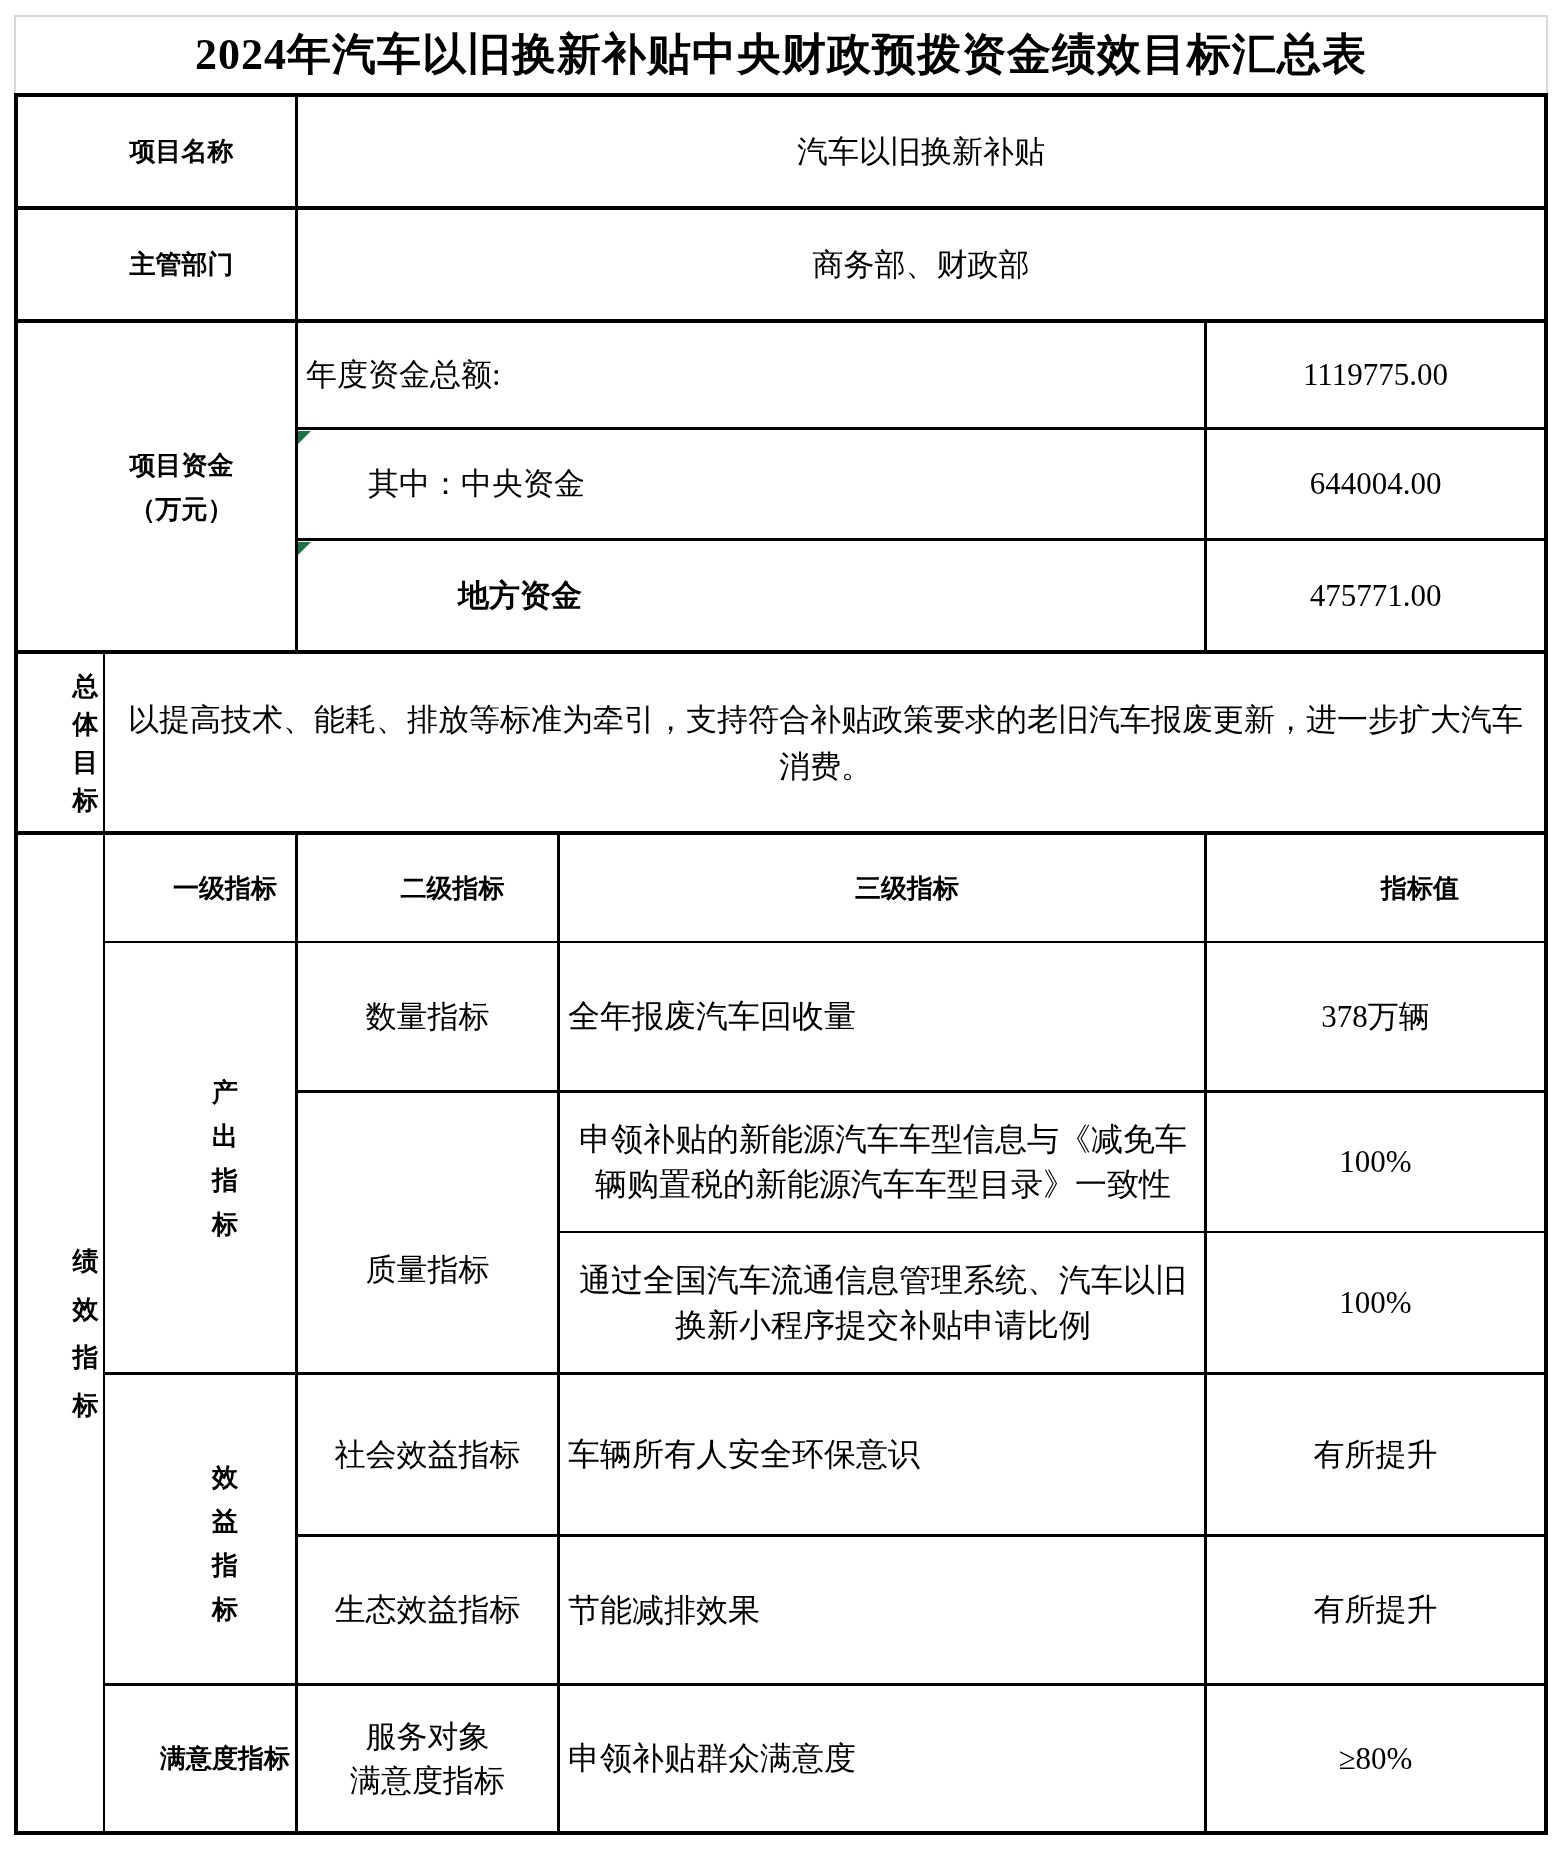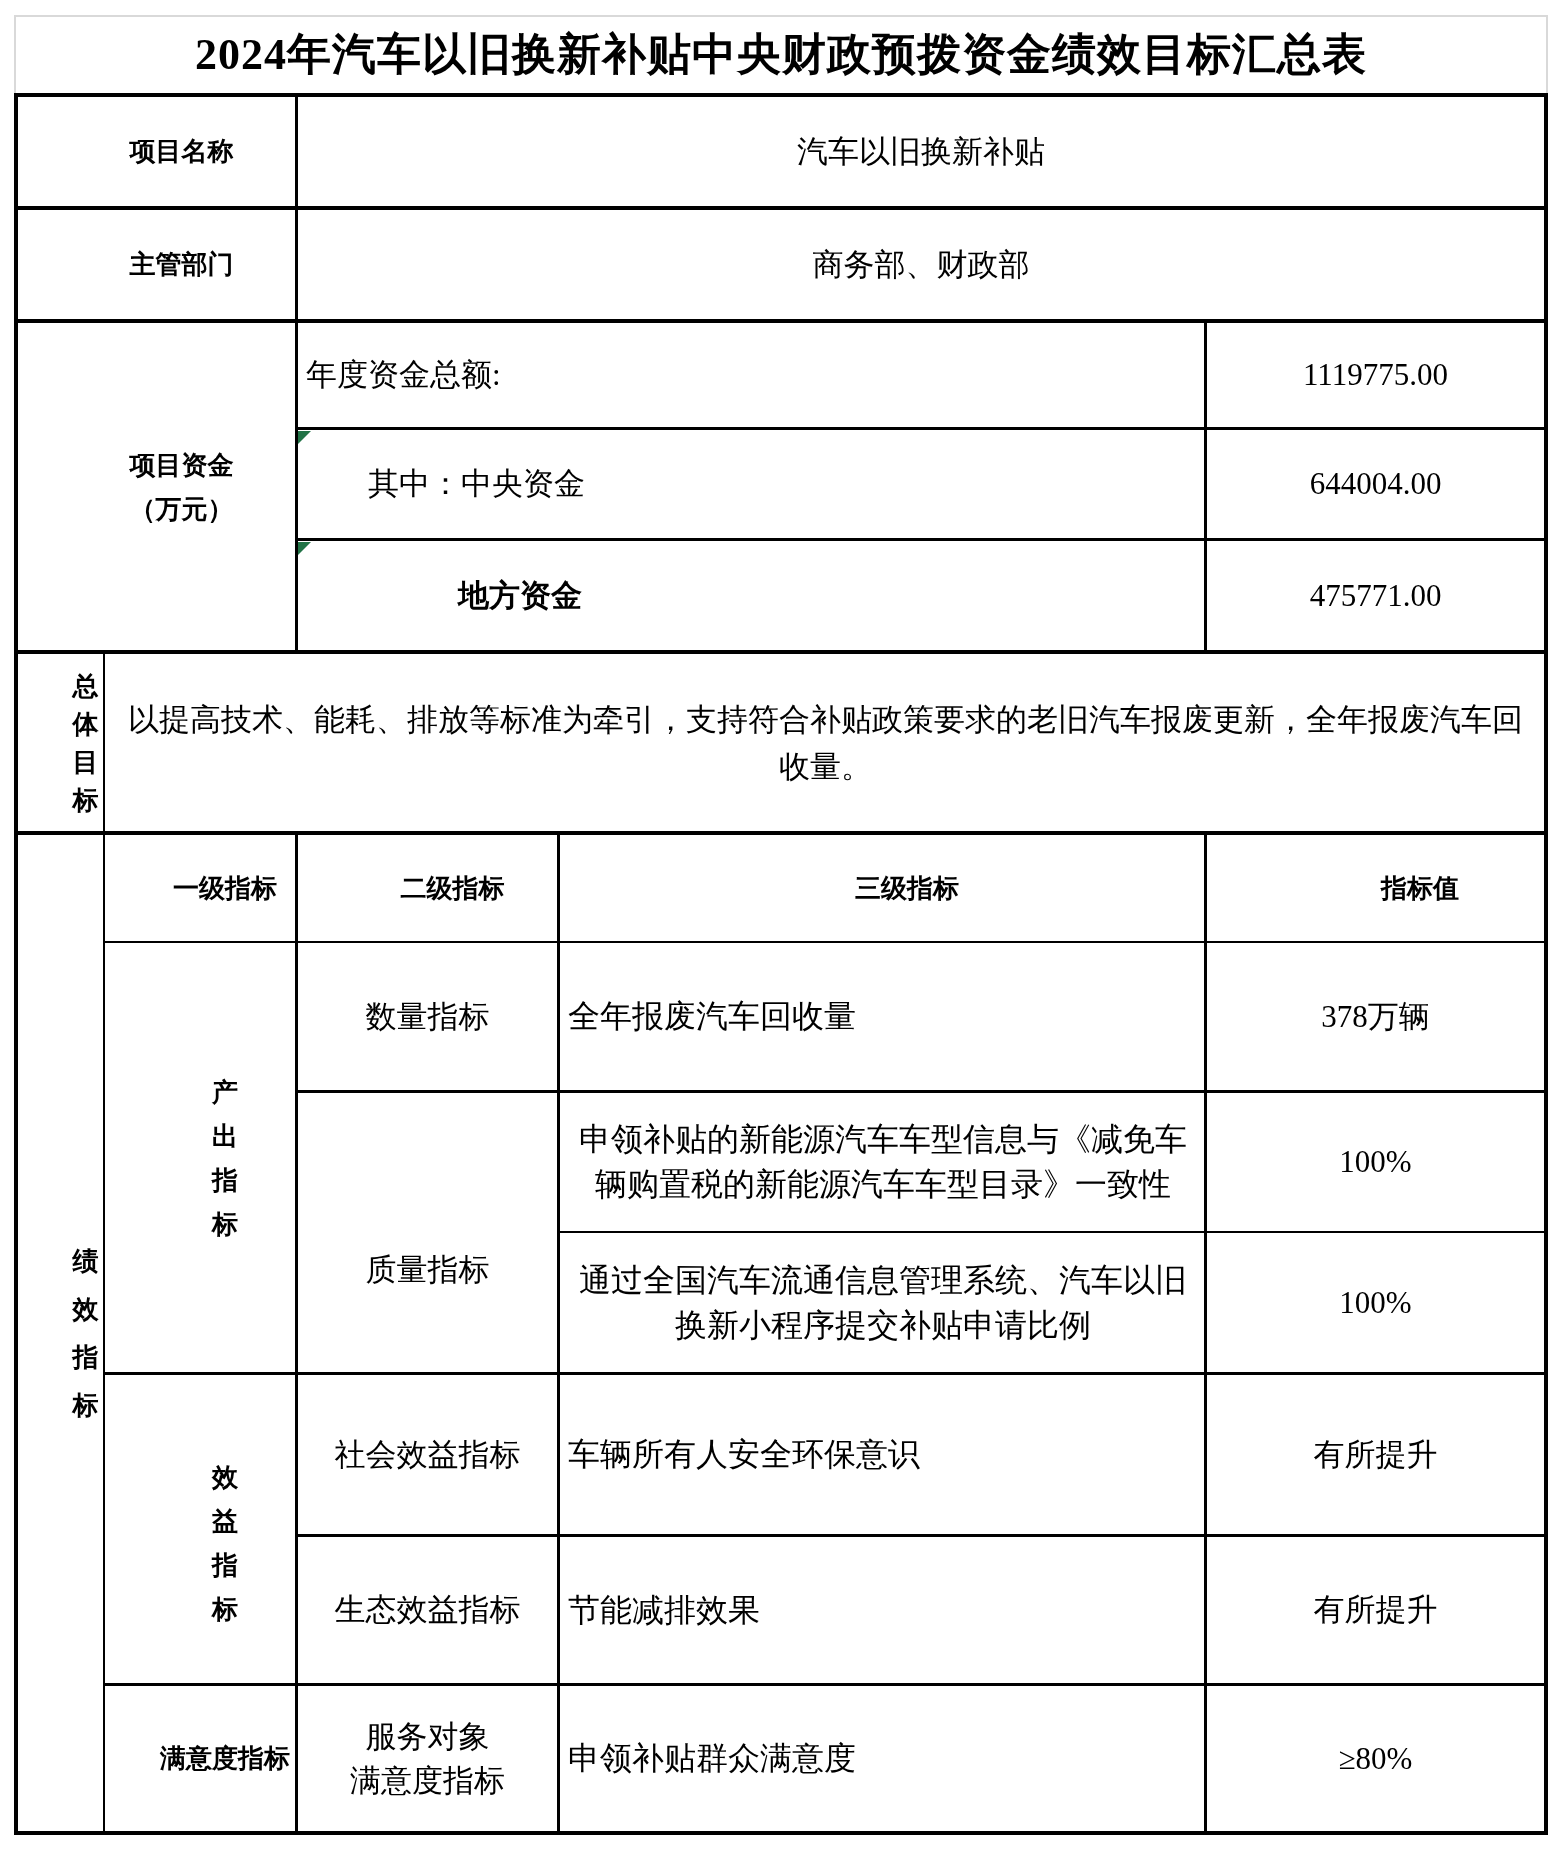--- a/index.html
+++ b/index.html
@@ -80,21 +80,21 @@
   <div class="cell lft fs-body pl70" style="left:298px;top:430px;width:906px;height:108px;">其中：中央资金</div>
   <div class="cell ctr fs-body" style="left:1207px;top:430px;width:337px;height:108px;">644004.00</div>
 
   <div class="flag" style="left:298px;top:542px;"></div>
   <div class="cell lft fs-body pl160" style="left:298px;top:541px;width:740px;height:109px;font-weight:bold;">地方资金</div>
   <div class="cell ctr fs-body" style="left:1207px;top:541px;width:337px;height:109px;">475771.00</div>
 
   <div class="cell ctr sans bold fs-label" style="left:18px;top:654px;width:85px;height:177px;">
     <span class="vtext vlh38">总体目标</span>
   </div>
-  <div class="cell lft fs-goal pl8" style="left:105px;top:654px;width:1439px;height:177px;">以提高技术、能耗、排放等标准为牵引，支持符合补贴政策要求的老旧汽车报废更新，全年报废汽车回收量。</div>
+  <div class="cell lft fs-goal pl8" style="left:105px;top:654px;width:1439px;height:177px;">以提高技术、能耗、排放等标准为牵引，支持符合补贴政策要求的老旧汽车报废更新，进一步扩大汽车消费。</div>
 
   <div class="cell ctr sans bold fs-label" style="left:18px;top:835px;width:85px;height:996px;">
     <span class="vtext vlh48">绩效指标</span>
   </div>
 
   <div class="cell ctr sans bold fs-label" style="left:105px;top:835px;width:190px;height:106px;">一级指标</div>
   <div class="cell ctr sans bold fs-label" style="left:298px;top:835px;width:259px;height:106px;">二级指标</div>
   <div class="cell ctr sans bold fs-label" style="left:560px;top:835px;width:644px;height:106px;">三级指标</div>
   <div class="cell ctr sans bold fs-label" style="left:1207px;top:835px;width:376px;height:106px;">指标值</div>
 

